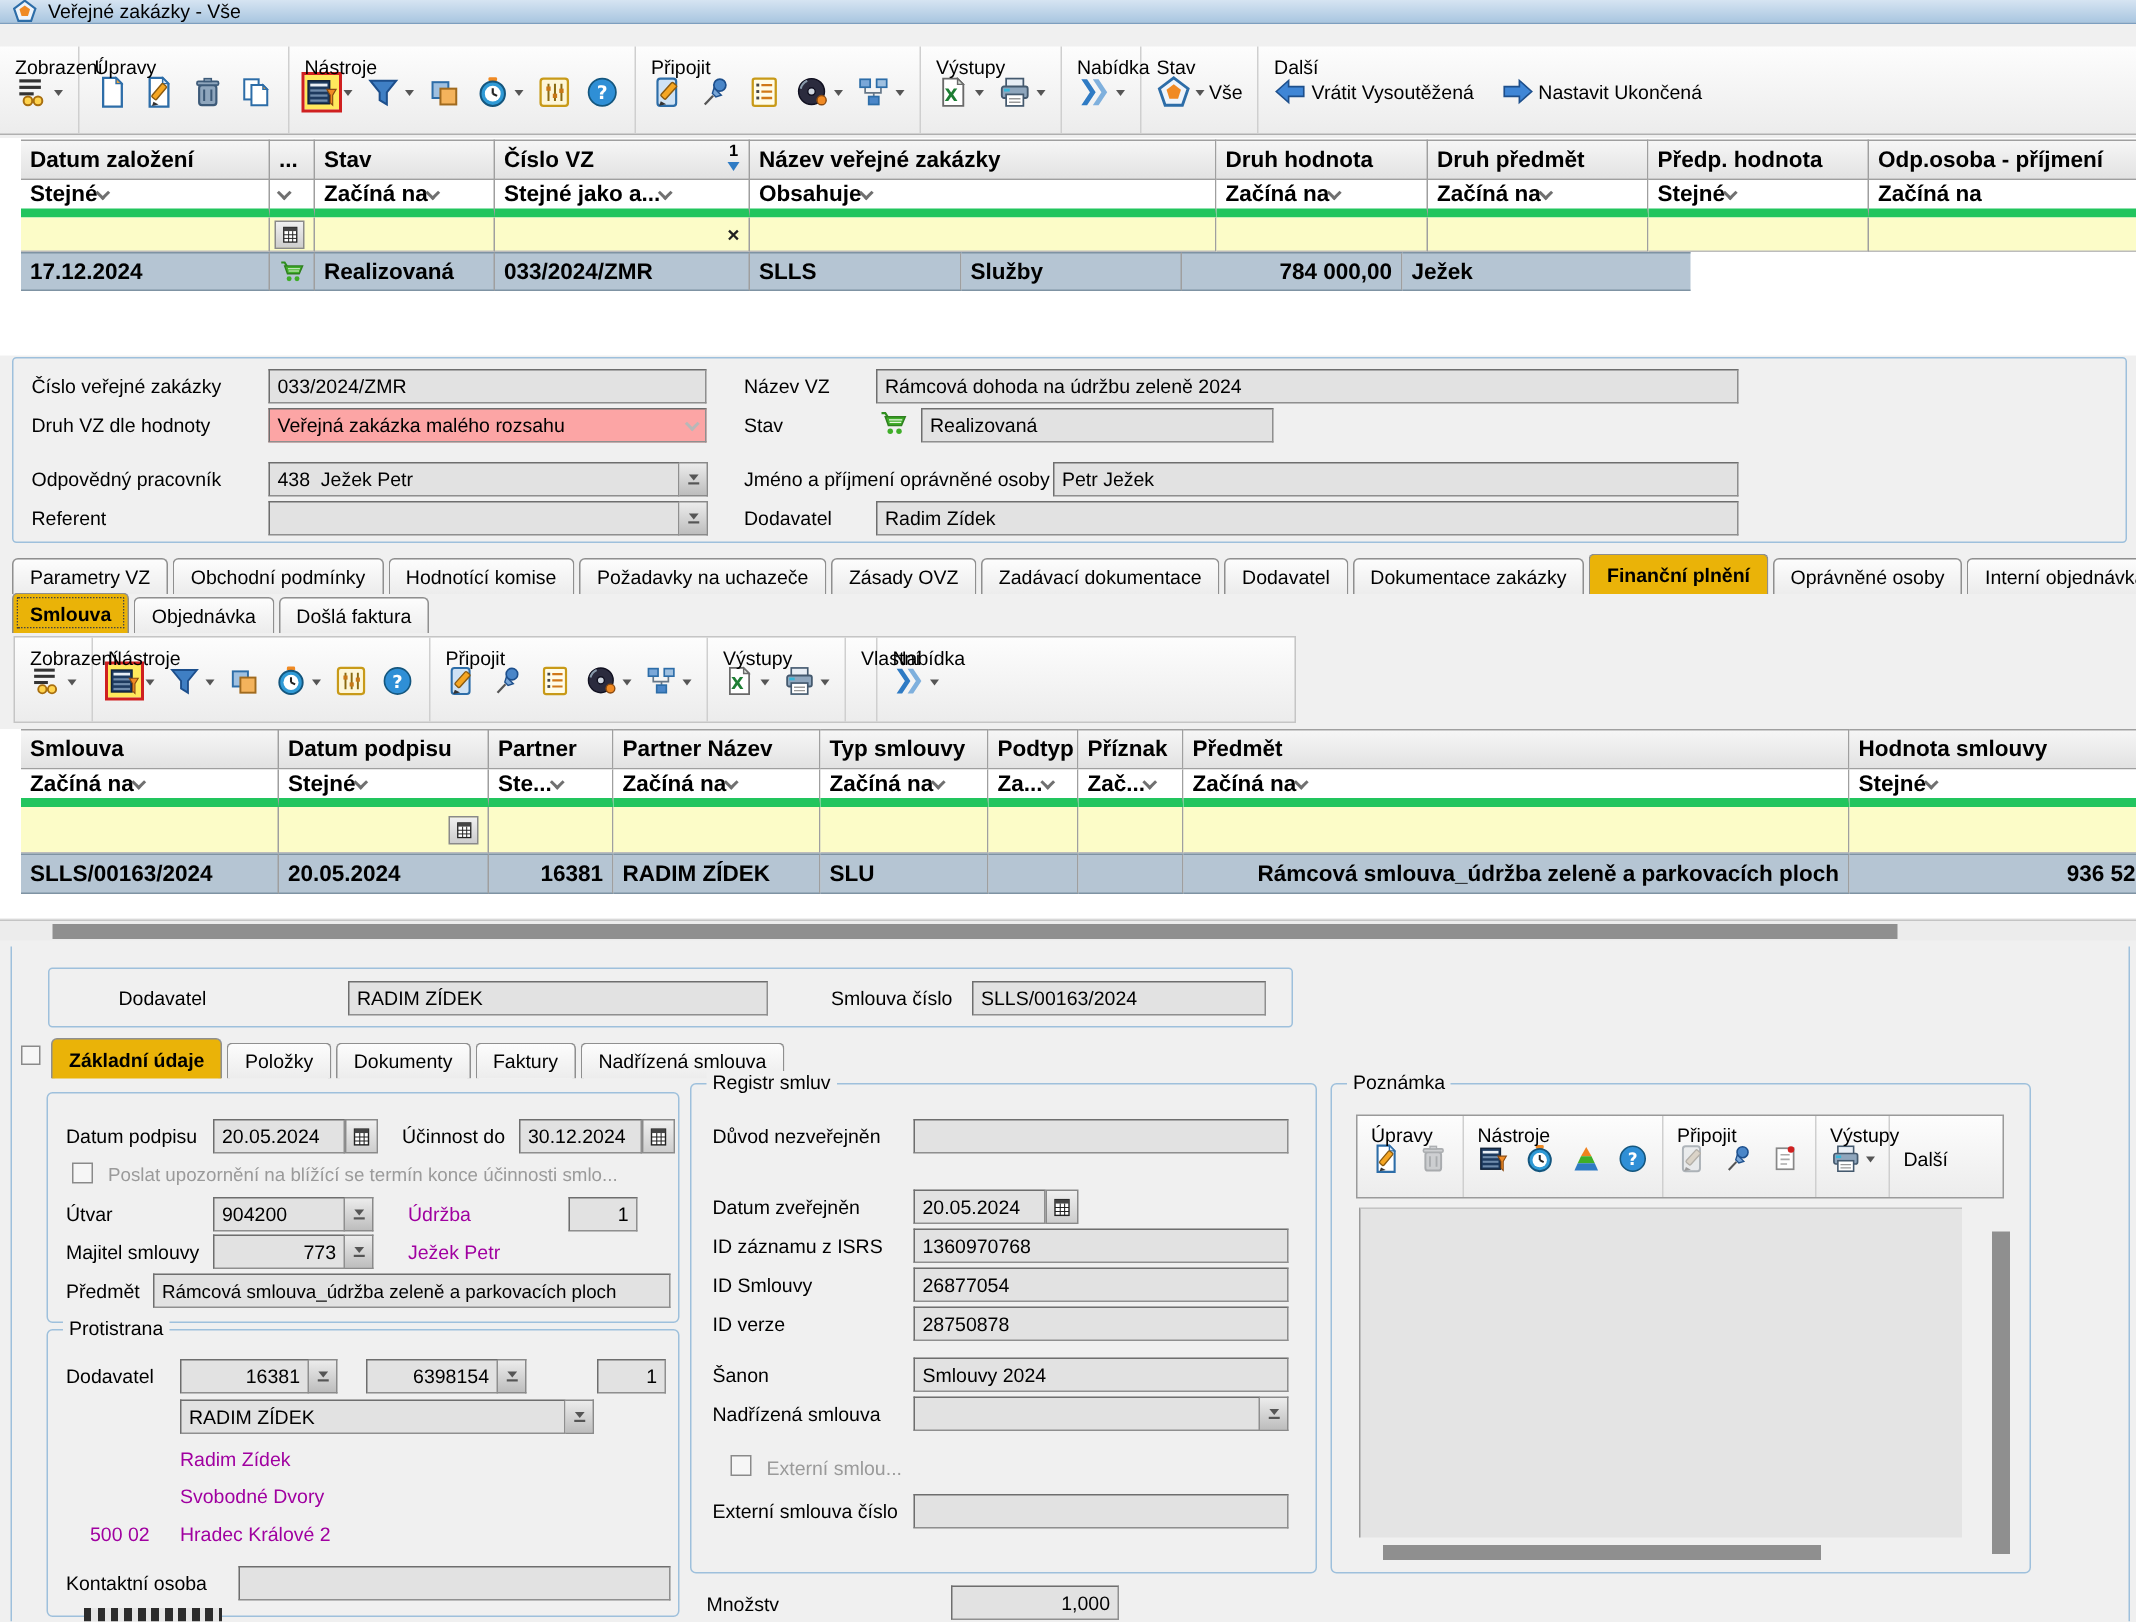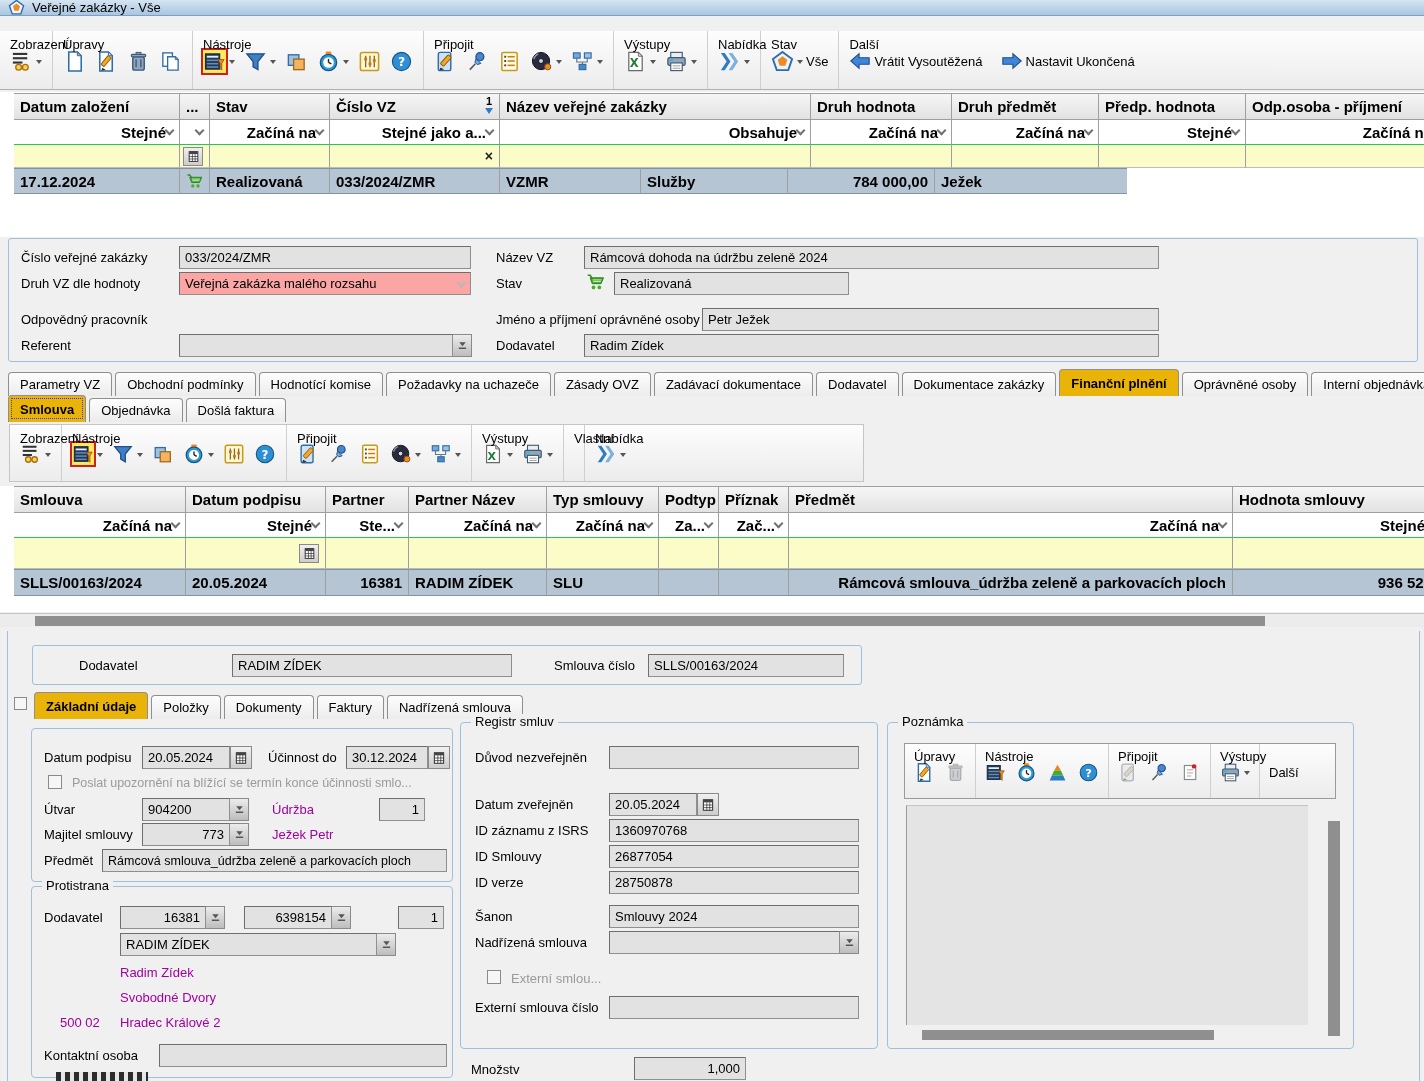--- a/index.html
+++ b/index.html
@@ -18,21 +18,21 @@
 .tbtn{gap:3px;white-space:nowrap}
 .dd{width:0;height:0;border:3.5px solid transparent;border-top:4.5px solid #555;margin-top:5px}
 .hl{background:#ffe95c;outline:2px solid #cf2020}
 .dis{opacity:.45;filter:grayscale(.8)}
 
 .grid{position:absolute;left:14px;width:1424px}
 .gbg{position:absolute;left:0;width:1424px;background:#fff}
 .gr{display:flex}
 .gc{border-right:1px solid #9f9f9f;padding:0 6px;display:flex;align-items:center;white-space:pre;overflow:hidden}
 .gh .gc{height:27px;background:linear-gradient(#f6f6f6,#e2e2e2);font-weight:bold;font-size:15px;border-top:1px solid #9f9f9f;border-bottom:1px solid #9f9f9f}
-.gf .gc{height:25px;background:#fff;font-weight:bold;font-size:15px;justify-content:flex-end;border-bottom:1px solid #22c55e}
+.gf .gc{height:25px;background:#fff;font-weight:bold;font-size:15px;justify-content:flex-start;border-bottom:6px solid #22c55e}
 .gy .gc{height:23px;background:#fcfcc8;border-bottom:1px solid #bcbcbc;justify-content:flex-end}
 .gd .gc{height:26px;background:#b5c5d3;font-weight:bold;font-size:15px;border-top:1px solid #7f93a3;border-bottom:1px solid #7f93a3}
 .tr{justify-content:flex-end !important}
 .ctr{justify-content:center !important}
 .chev{width:7px;height:7px;border-right:2px solid #707070;border-bottom:2px solid #707070;transform:rotate(45deg);flex:none;margin-top:-3px}
 .g1 .c0{width:166px}.g1 .c1{width:30px}.g1 .c2{width:120px}.g1 .c3{width:170px}.g1 .c4{width:311px}.g1 .c5{width:141px}.g1 .c6{width:147px}.g1 .c7{width:147px}.g1 .c8{width:192px;border-right:0}
 .g2 .c0{width:172px}.g2 .c1{width:140px}.g2 .c2{width:83px}.g2 .c3{width:138px}.g2 .c4{width:112px}.g2 .c5{width:60px}.g2 .c6{width:70px}.g2 .c7{width:444px}.g2 .c8{width:205px;border-right:0}
 .g2 .gy .gc{height:31px}
 .g2 .gd .gc{height:27px}
 .sorti{display:flex;flex-direction:column;align-items:center;margin-left:auto;line-height:1}
@@ -450,37 +450,45 @@
     <div class="gc c7"></div>
     <div class="gc c8"></div>
   </div>
   <div class="gr gd">
     <div class="gc c0">17.12.2024</div>
     <div class="gc c1 ctr"><svg class="ic" width="18" height="18">
           <use href="#i-cart"></use>
         </svg></div>
     <div class="gc c2">Realizovaná</div>
     <div class="gc c3">033/2024/ZMR</div>
-    <div class="gc c5">VZMR</div>
+    <div class="gc c5">SLLS</div>
     <div class="gc c6">Služby</div>
     <div class="gc c7 tr">784 000,00</div>
     <div class="gc c8">Ježek</div>
   </div>
 </div>
 
 <div class="panel1">
   <span class="lab" style="left:12px;top:11px">Číslo veřejné zakázky</span>
   <div class="fg" style="left:170px;top:7px">
       <div class="fld" style="width:292px">033/2024/ZMR</div>
     </div>
   <span class="lab" style="left:12px;top:37px">Druh VZ dle hodnoty</span>
   <div class="fg" style="left:170px;top:33px">
       <div class="fld w" style="width:292px;justify-content:space-between"><span>Veřejná zakázka malého rozsahu</span><i class="chev" style="border-color:#b8b8b8"></i></div>
     </div>
   <span class="lab" style="left:12px;top:73px">Odpovědný pracovník</span>
+  <div class="fg" style="left:170px;top:69px">
+      <div class="fld" style="width:274px">438  Ježek Petr</div>
+      <button class="spin">
+        <svg class="ic" width="13" height="13">
+          <use href="#i-spin"></use>
+        </svg>
+      </button>
+    </div>
   <span class="lab" style="left:12px;top:99px">Referent</span>
   <div class="fg" style="left:170px;top:95px">
       <div class="fld" style="width:274px"></div>
       <button class="spin">
         <svg class="ic" width="13" height="13">
           <use href="#i-spin"></use>
         </svg>
       </button>
     </div>
 

